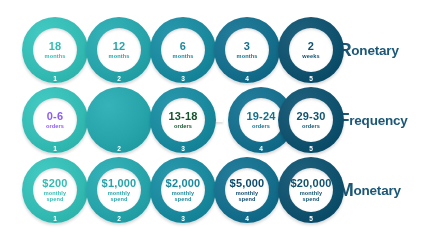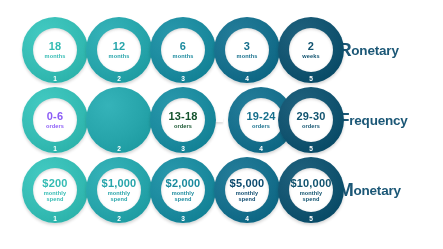--- a/index.html
+++ b/index.html
@@ -264,21 +264,21 @@
           <div class="hole" style="color: #0c4a6e;">
             <div class="v1">$5,000</div>
             <div class="v2">monthly</div>
             <div class="v3">spend</div>
           </div>
           <div class="step">4</div>
         </div>
         <div class="ring" style="left: 278px; z-index: 14;">
           <div class="disc" style="background: radial-gradient(circle at 34% 28%, rgb(31, 97, 125) 0%, rgb(17, 83, 111) 52%, rgb(1, 67, 95) 100%);"></div>
           <div class="hole" style="color: rgb(17, 83, 111);">
-            <div class="v1">$10,000</div>
+            <div class="v1">$20,000</div>
             <div class="v2">monthly</div>
             <div class="v3">spend</div>
           </div>
           <div class="step">5</div>
         </div>
       </div>
       <div class="rowlabel" style="color: rgb(27, 87, 118);">
         <span class="cap">M</span>
         <span class="rest">onetary</span>
       </div>

